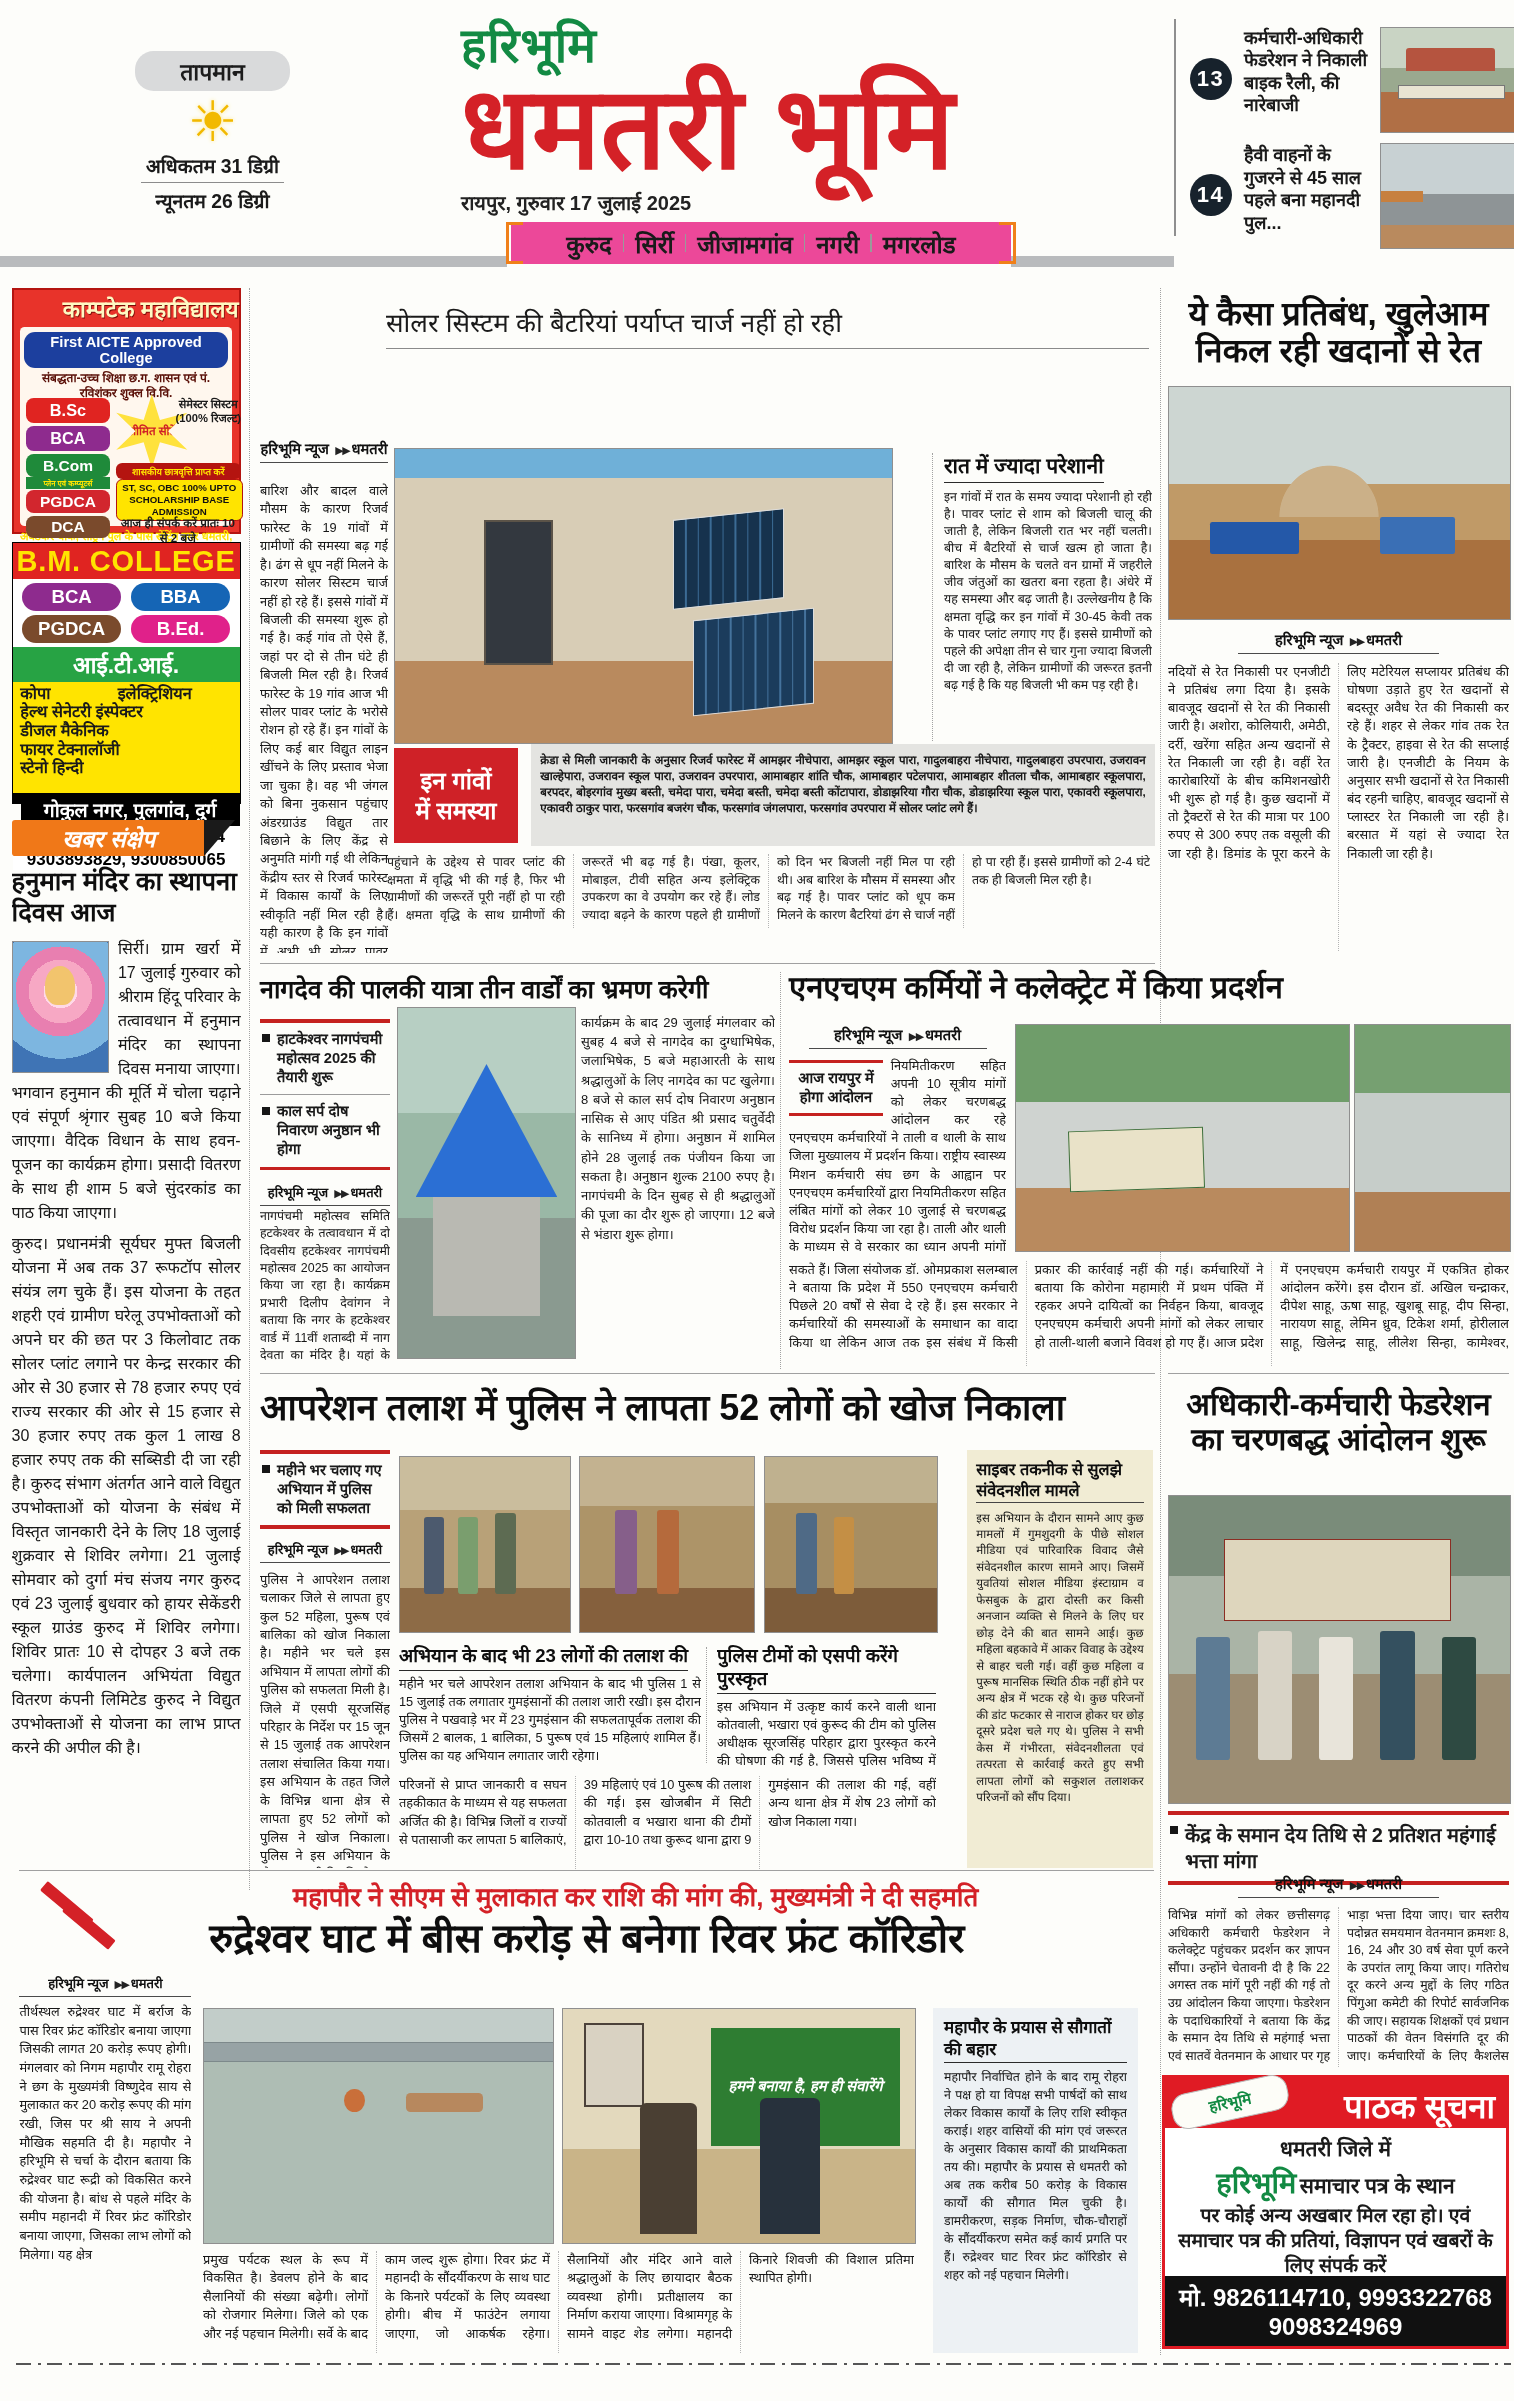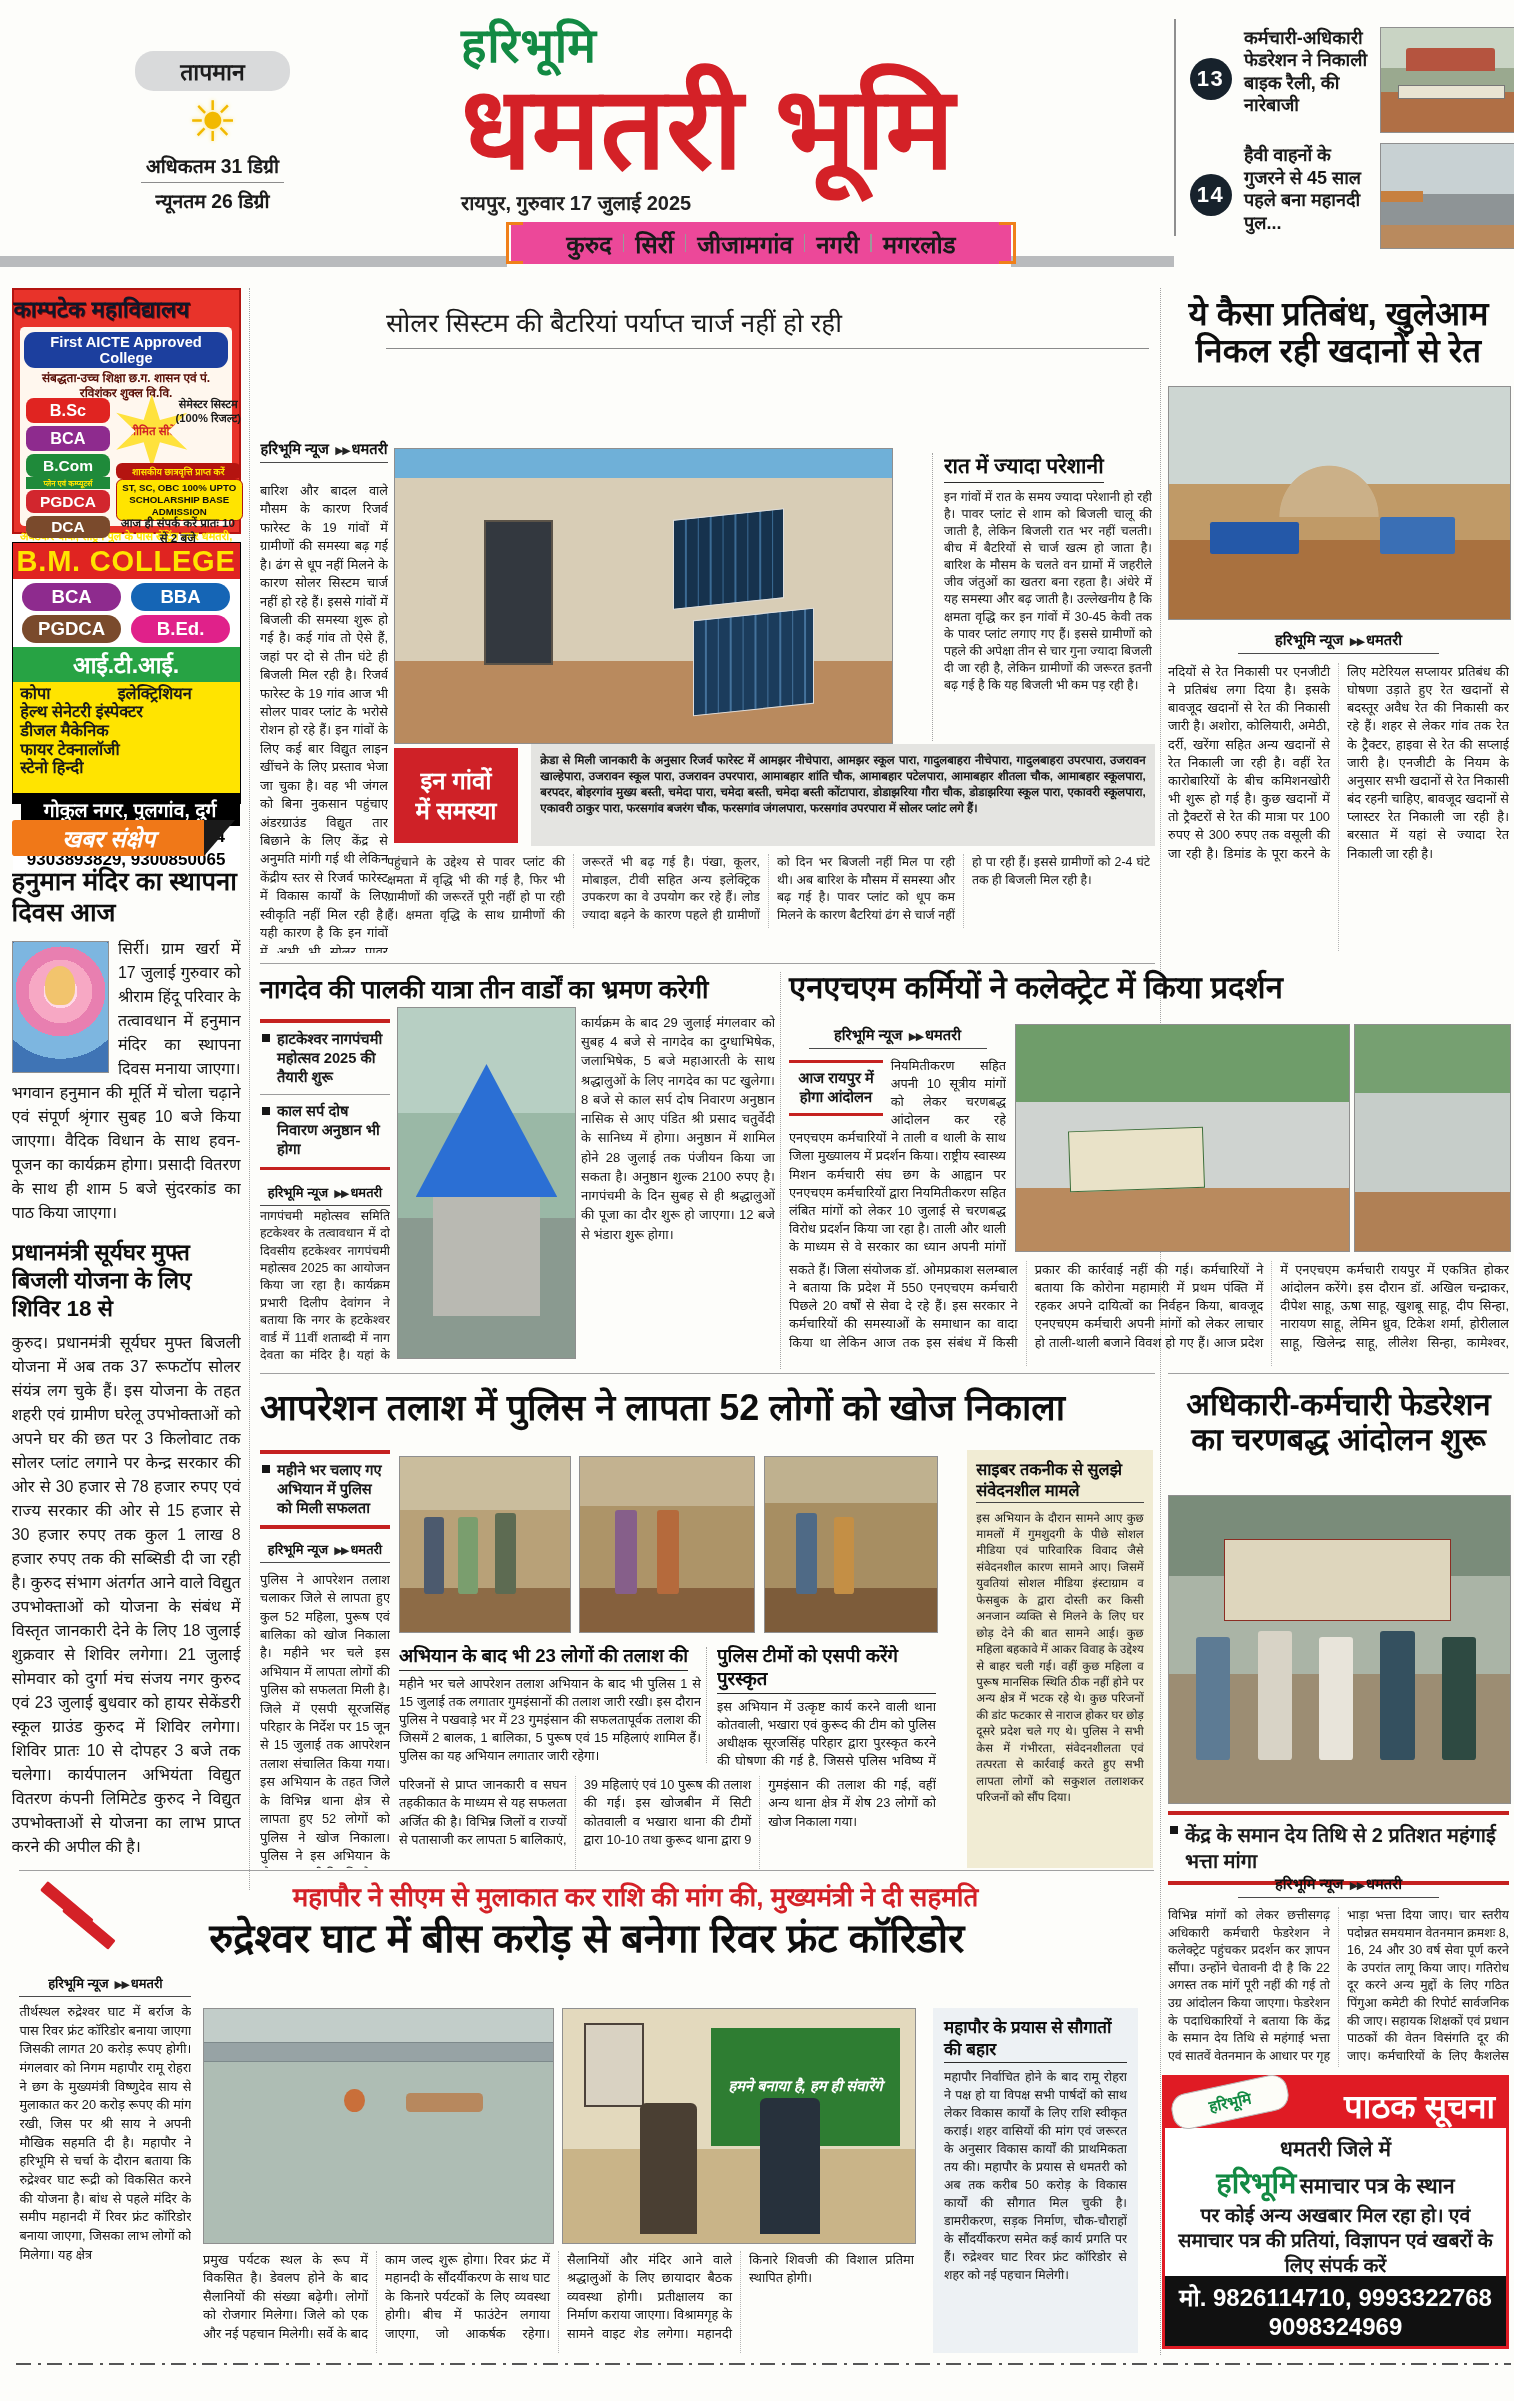--- a/index.html
+++ b/index.html
@@ -79,21 +79,21 @@
     <div class="abs" style="left:11px;top:130px;width:325px;height:108px;">
       <div style="position:absolute;left:4.6px;top:33px;width:42px;height:42px;border-radius:50%;background:#17222c;color:#fff;font-weight:900;font-size:22px;display:flex;align-items:center;justify-content:center;letter-spacing:1.5px;">14</div>
       <div style="position:absolute;left:59px;top:3.1px;width:128px;font-weight:800;font-size:18px;line-height:1.25;">हैवी वाहनों के गुजरने से 45 साल पहले बना महानदी पुल...</div>
       <div class="photo" style="left:195px;top:1.5px;width:139px;height:104px;background:linear-gradient(#c8d1d3 0 48%,#8e9496 48% 78%,#b98a5e 78% 100%);">
         <div style="position:absolute;left:0;top:46%;width:30%;height:10%;background:#c7803f;"></div>
       </div>
     </div>
   </div>
 
   <div class="abs" style="left:11.6px;top:288px;width:229px;height:246px;background:#e8332a;border:2.3px solid #b41410;box-sizing:border-box;">
-    <div style="text-align:left;color:#0f172a;font-weight:900;font-size:22.5px;padding:3.1px 0;text-shadow:0.8px 0.8px 0 #7a0b08;">काम्पटेक महाविद्यालय</div>
+    <div style="text-align:right;color:#fef9c3;font-weight:900;font-size:22.5px;padding:3.1px 0;text-shadow:0.8px 0.8px 0 #7a0b08;">काम्पटेक महाविद्यालय</div>
     <div style="margin:0 6.2px;background:#fff7ee;border-radius:4.6px;padding:4.6px 4.6px 3.1px;position:relative;height:191px;">
       <div style="background:#1c3f9e;color:#fff;font-weight:800;font-size:14.7px;text-align:center;border-radius:11px;padding:2.3px 0;">First AICTE Approved College</div>
       <div style="font-weight:800;font-size:12px;text-align:center;color:#5a1008;padding:3.1px 0;line-height:1.25;">संबद्धता-उच्च शिक्षा छ.ग. शासन एवं पं. रविशंकर शुक्ल वि.वि.</div>
       <div class="pill" style="position:absolute;left:6.2px;top:71px;width:84px;height:25px;background:#e02421;font-size:16.3px;">B.Sc</div>
       <div class="pill" style="position:absolute;left:6.2px;top:99px;width:84px;height:25px;background:#8e2b8e;font-size:16.3px;">BCA</div>
       <div class="pill" style="position:absolute;left:6.2px;top:127px;width:84px;height:23px;background:#1f8a3a;font-size:15.5px;">B.Com</div>
       <div style="position:absolute;left:6.2px;top:150px;width:84px;background:#1f8a3a;color:#ffe400;font-size:7.7px;text-align:center;font-weight:700;padding:0.8px 0;">प्लेन एवं कम्प्यूटर्स</div>
       <div class="pill" style="position:absolute;left:6.2px;top:163px;width:84px;height:23px;background:#d2262e;font-size:15.5px;">PGDCA</div>
       <div class="pill" style="position:absolute;left:6.2px;top:189px;width:84px;height:22px;background:#7a4a2c;font-size:15.5px;">DCA</div>
       <div class="burst" style="left:95px;top:67px;">
@@ -139,21 +139,20 @@
 
   <div class="abs" style="left:11.6px;top:866px;width:229px;height:1024px;overflow:hidden;">
     <div class="hl" style="font-size:25.6px;line-height:1.2;">हनुमान मंदिर का स्थापना दिवस आज</div>
     <div class="body-text" style="font-size:16px;line-height:1.5;margin-top:9.3px;">
       <span class="photo" style="position:relative;float:left;width:95px;height:130px;margin:4.6px 9.3px 3.1px 0;display:block;
                    background:radial-gradient(circle at 50% 38%,#ffd9e8 0 18%,#f7a8c4 18% 34%,#e87fb0 34% 48%,#7db6e0 48% 72%,#3f74b5 72% 100%);">
         <span style="position:absolute;left:34%;top:18%;width:32%;height:30%;background:#f2c46d;border-radius:50% 50% 40% 40%;display:block;"></span>
       </span>
       <span>सिर्री। ग्राम खर्रा में 17 जुलाई गुरुवार को श्रीराम हिंदू परिवार के तत्वावधान में हनुमान मंदिर का स्थापना दिवस मनाया जाएगा। भगवान हनुमान की मूर्ति में चोला चढ़ाने एवं संपूर्ण श्रृंगार सुबह 10 बजे किया जाएगा। वैदिक विधान के साथ हवन-पूजन का कार्यक्रम होगा। प्रसादी वितरण के साथ ही शाम 5 बजे सुंदरकांड का पाठ किया जाएगा।</span>
     </div>
-    <div class="hl" style="font-size:22.5px;line-height:1.25;margin-top:14px;clear:both;">प्रधानमंत्री सूर्यघर मुफ्त बिजली योजना के लिए शिविर 18 से</div>
     <div class="body-text" style="font-size:16px;line-height:1.5;margin-top:7.7px;">कुरुद। प्रधानमंत्री सूर्यघर मुफ्त बिजली योजना में अब तक 37 रूफटॉप सोलर संयंत्र लग चुके हैं। इस योजना के तहत शहरी एवं ग्रामीण घरेलू उपभोक्ताओं को अपने घर की छत पर 3 किलोवाट तक सोलर प्लांट लगाने पर केन्द्र सरकार की ओर से 30 हजार से 78 हजार रुपए एवं राज्य सरकार की ओर से 15 हजार से 30 हजार रुपए तक कुल 1 लाख 8 हजार रुपए तक की सब्सिडी दी जा रही है। कुरुद संभाग अंतर्गत आने वाले विद्युत उपभोक्ताओं को योजना के संबंध में विस्तृत जानकारी देने के लिए 18 जुलाई शुक्रवार से शिविर लगेगा। 21 जुलाई सोमवार को दुर्गा मंच संजय नगर कुरुद एवं 23 जुलाई बुधवार को हायर सेकेंडरी स्कूल ग्राउंड कुरुद में शिविर लगेगा। शिविर प्रातः 10 से दोपहर 3 बजे तक चलेगा। कार्यपालन अभियंता विद्युत वितरण कंपनी लिमिटेड कुरुद ने विद्युत उपभोक्ताओं से योजना का लाभ प्राप्त करने की अपील की है।</div>
   </div>
 
   <div class="vrule" style="left:249px;top:288px;height:1602px;"></div>
   <div class="vrule" style="left:1160px;top:288px;height:2067px;"></div>
 
   <div class="abs kicker" style="left:386px;top:304px;width:763px;font-size:26px;border-bottom:1.5px solid #8a8a8a;padding-bottom:7.7px;">सोलर सिस्टम की बैटरियां पर्याप्त चार्ज नहीं हो रही</div>
 
   <div class="abs" style="left:260px;top:438px;width:128px;">
     <div class="byline"><span>हरिभूमि न्यूज</span> <span class="arr">▶▶</span><span>धमतरी</span></div>

